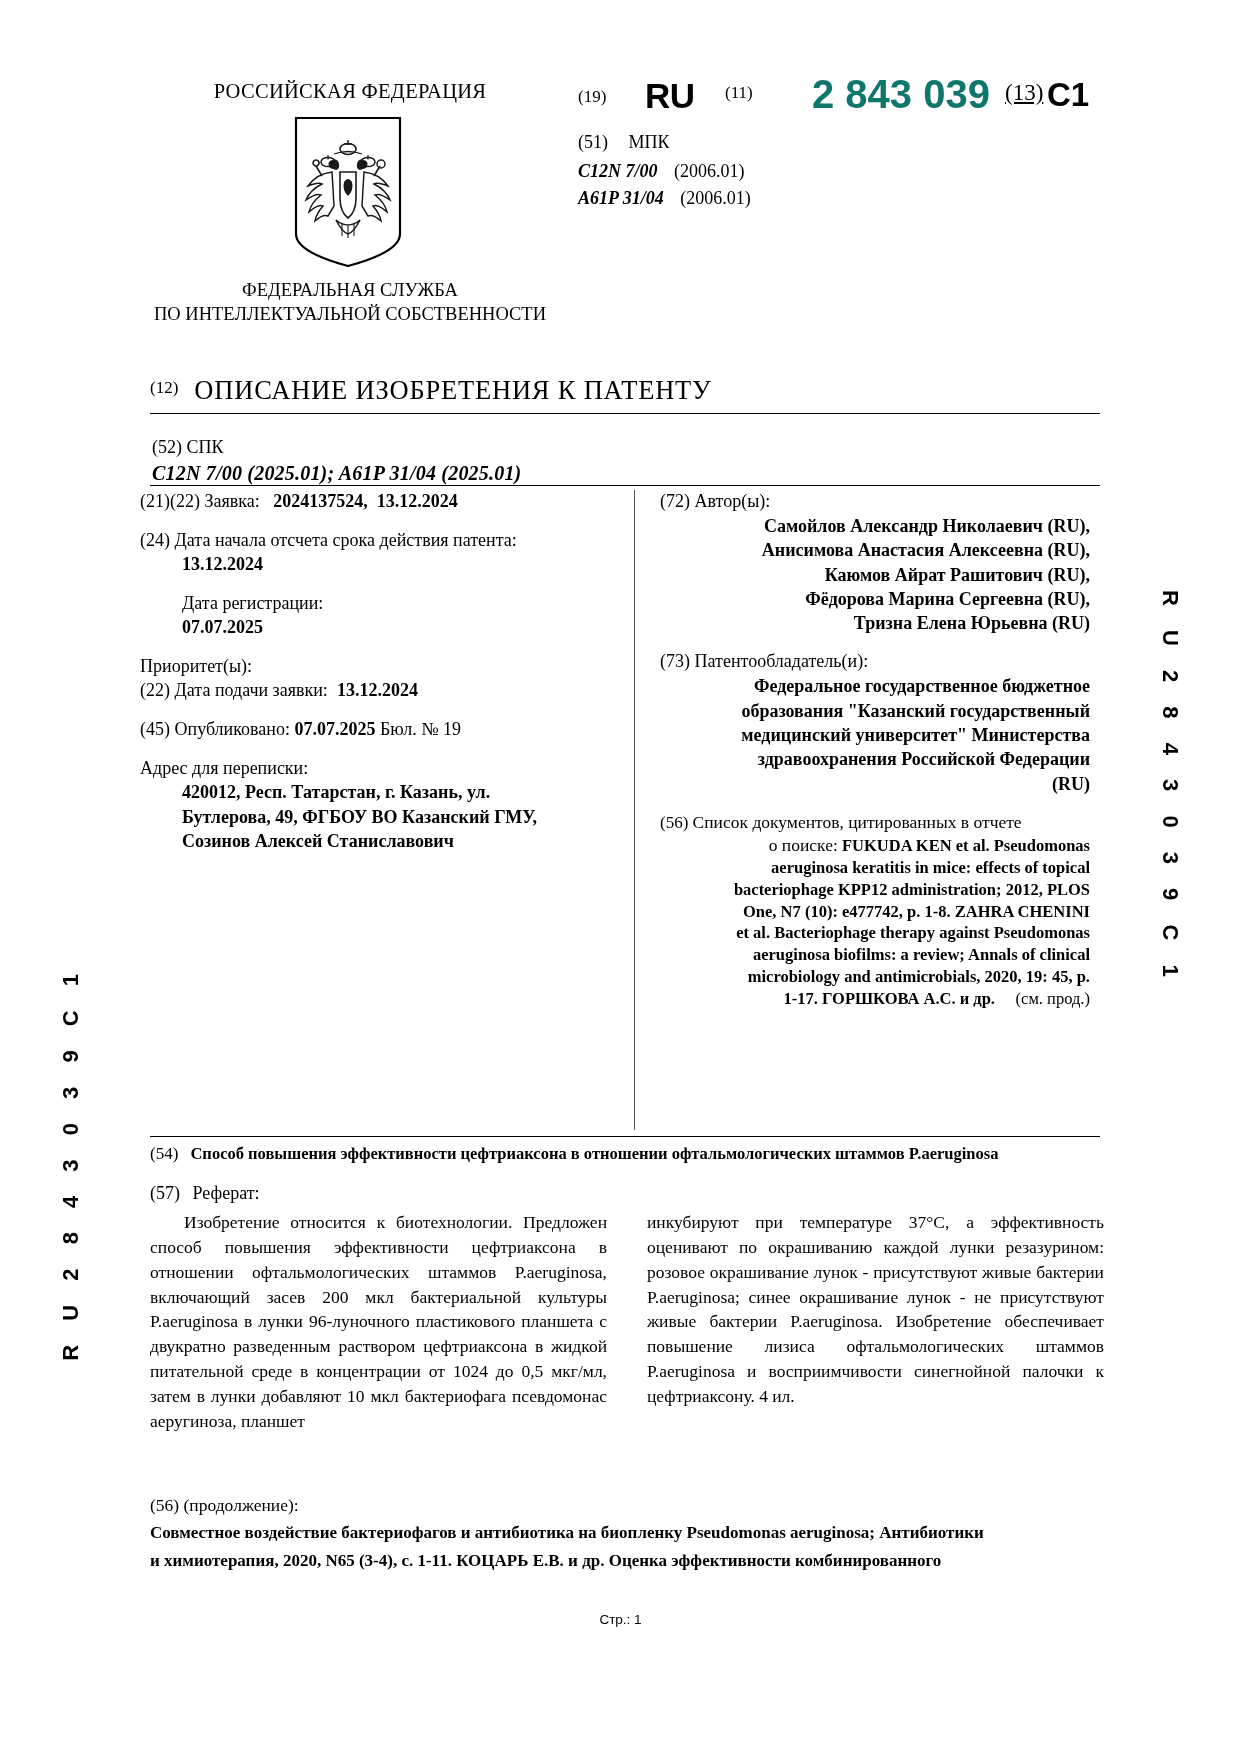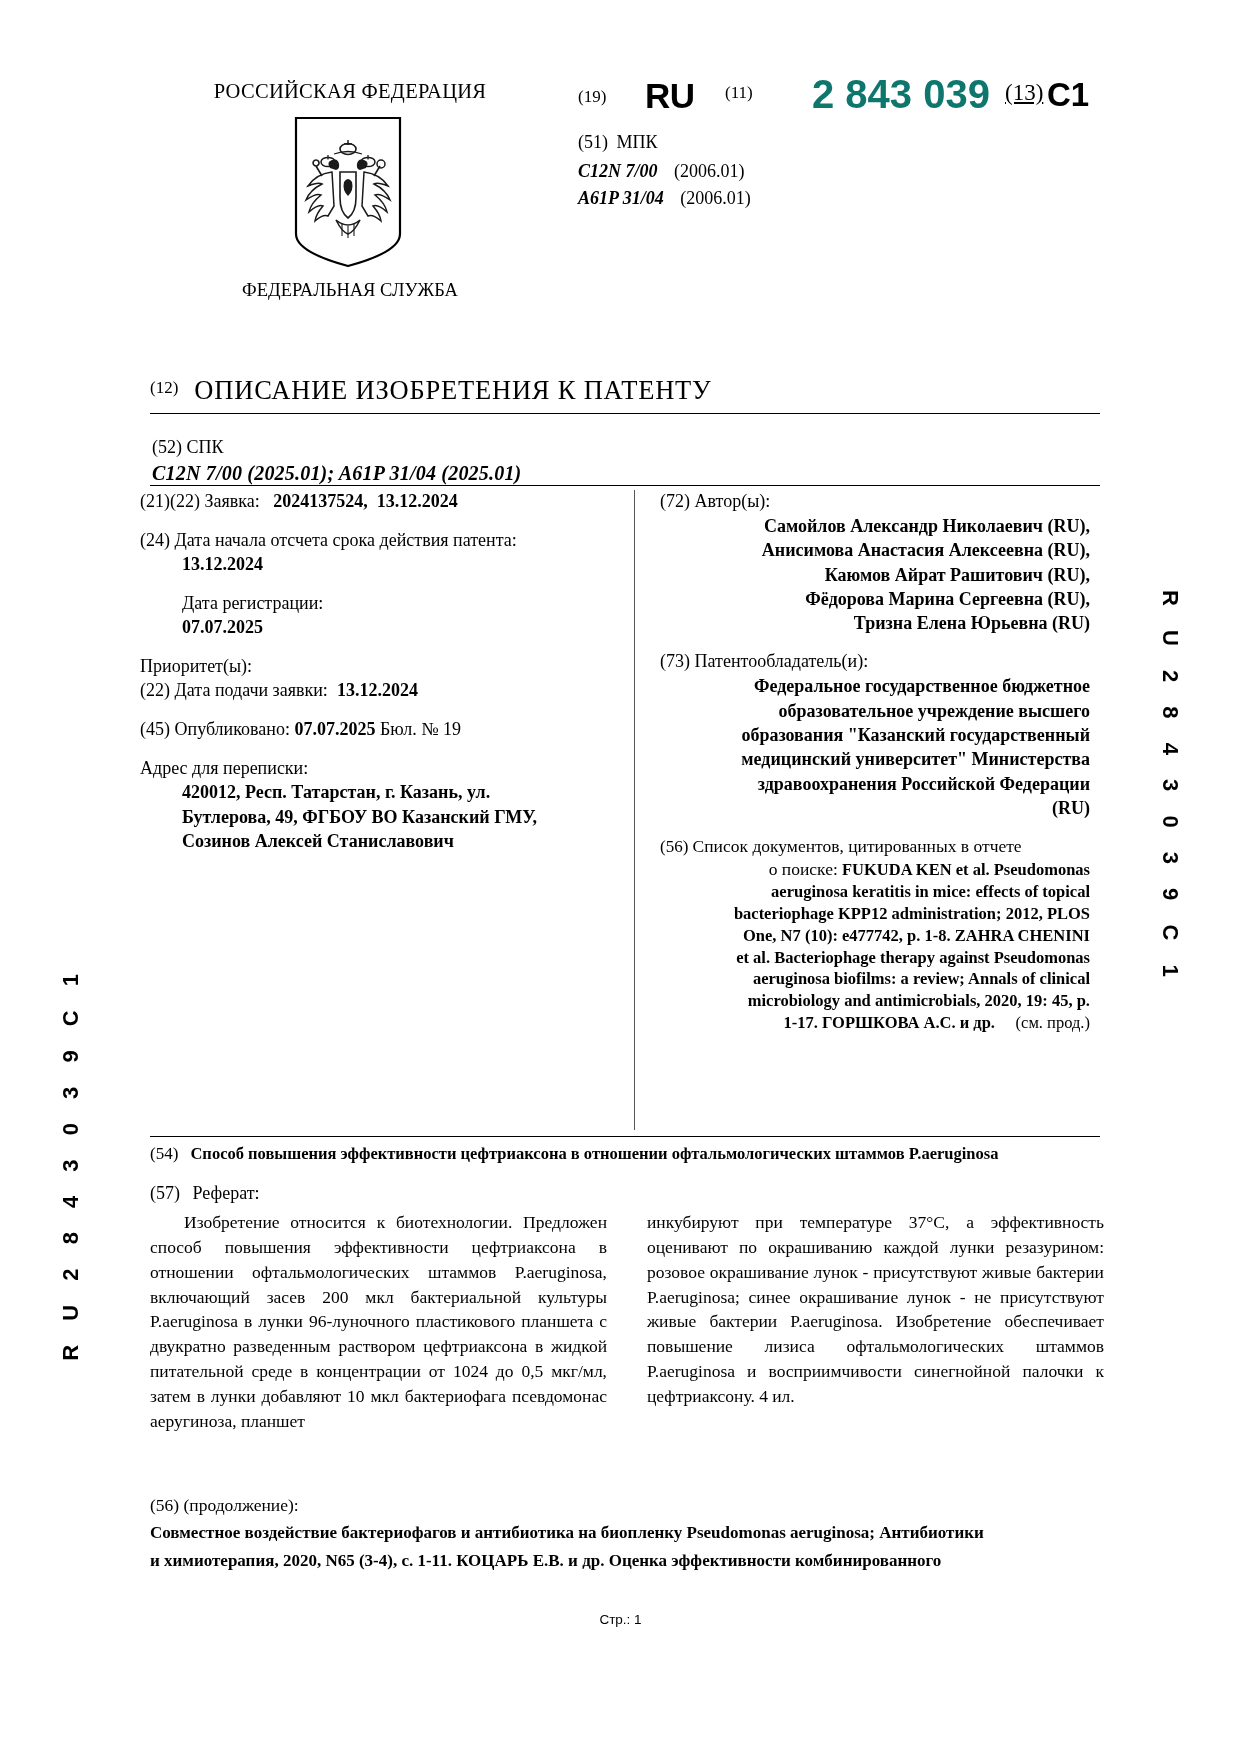--- a/index.html
+++ b/index.html
@@ -120,21 +120,21 @@
     font-weight: bold;
     font-size: 33px;
   }
 
   .mpk-label {
     position: absolute;
     left: 578px;
     top: 52px;
     font-size: 18px;
   }
-  .mpk-label .code { margin-right: 4px; }
+  .mpk-label .code { margin-right: 16px; }
   .mpk-line {
     position: absolute;
     left: 578px;
     font-size: 18px;
     white-space: nowrap;
   }
   .mpk-line .cls {
     font-style: italic;
     font-weight: bold;
     margin-right: 12px;
@@ -345,20 +345,21 @@
           <circle cx="89" cy="48" r="4" fill="none" stroke="#1a1a1a" stroke-width="1.5"></circle>
 
           <path d="M44 104 q12 10 24 0 q-6 12 -12 14 q-6 -2 -12 -14 z" fill="none" stroke="#1a1a1a" stroke-width="1.5"></path>
           <path d="M50 108 v12 M56 110 v12 M62 108 v12" stroke="#1a1a1a" stroke-width="1.1"></path>
         </g>
       </svg>
     </div>
 
     <div class="agency">
       <div>ФЕДЕРАЛЬНАЯ СЛУЖБА</div>
+      <div>ПО ИНТЕЛЛЕКТУАЛЬНОЙ СОБСТВЕННОСТИ</div>
     </div>
 
     <div class="code-19">(19)</div>
     <div class="ru-mark">RU</div>
     <div class="code-11">(11)</div>
     <div class="patent-number" id="patentNumber" style="color: #0f766e;">2 843 039</div>
     <div class="code-13">(13)</div>
     <div class="kind-code">C1</div>
 
     <div class="mpk-label">
@@ -451,21 +452,20 @@
           <div>Фёдорова Марина Сергеевна (RU),</div>
           <div>Тризна Елена Юрьевна (RU)</div>
         </div>
       </div>
 
       <div class="fld">
         <span>(73)</span>
         <span>Патентообладатель(и):</span>
         <div class="indent-r bold-block">
           <div>Федеральное государственное бюджетное</div>
-          <div>образовательное учреждение высшего</div>
           <div>образования "Казанский государственный</div>
           <div>медицинский университет" Министерства</div>
           <div>здравоохранения Российской Федерации</div>
           <div>(RU)</div>
         </div>
       </div>
 
       <div class="fld small-fld">
         <span>(56)</span>
         <span class="cite-head">Список документов, цитированных в отчете</span>

